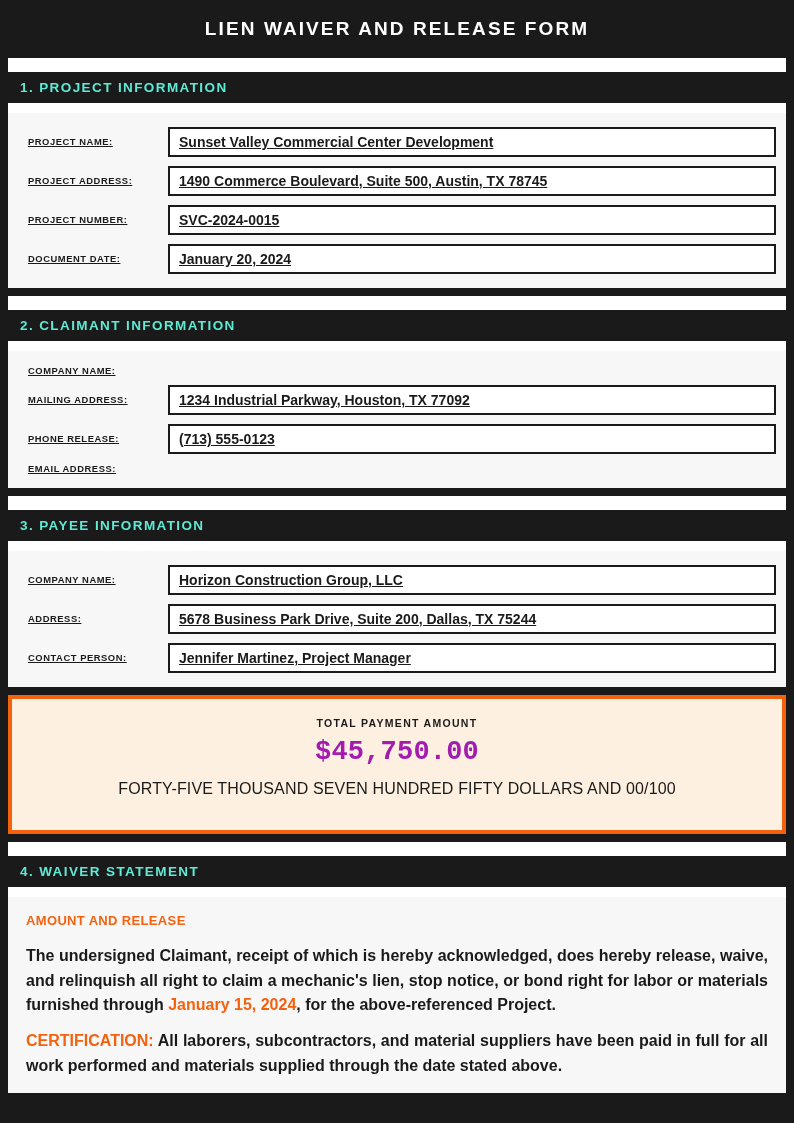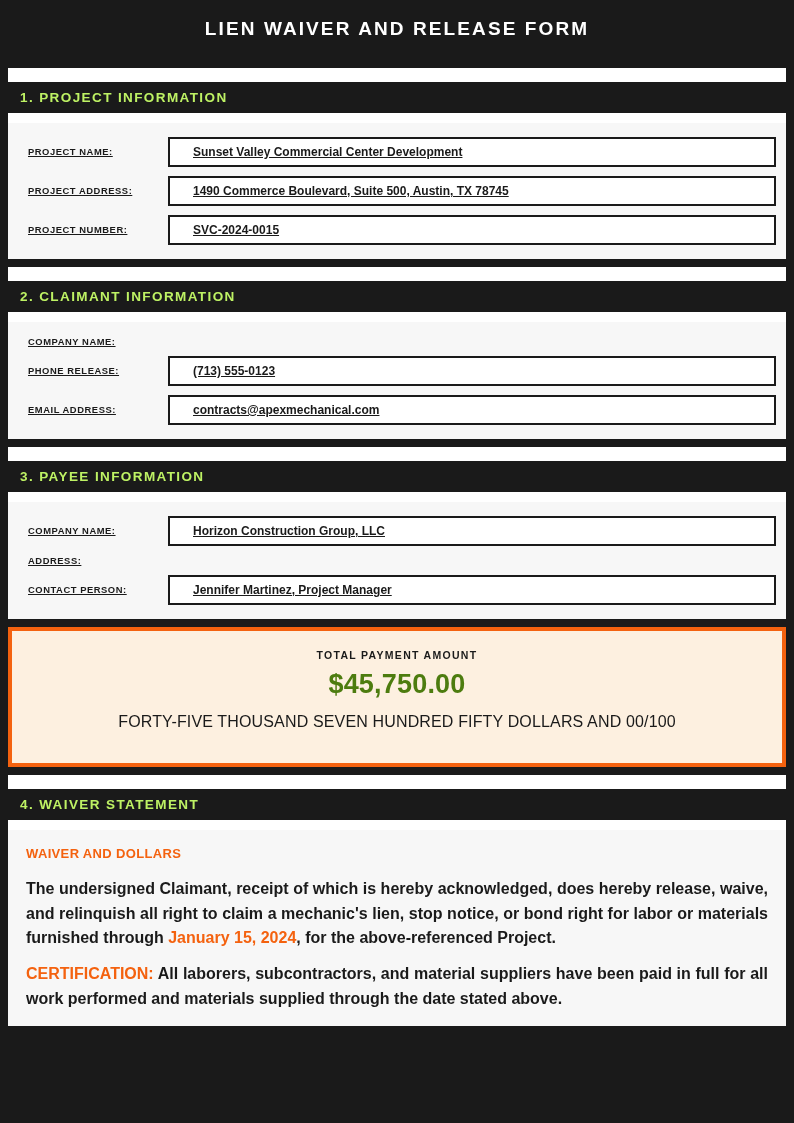--- a/index.html
+++ b/index.html
@@ -14,21 +14,21 @@
     overflow: hidden;
     background: #1a1a1a;
     font-family: "Liberation Sans", sans-serif;
     color: #1a1a1a;
     -webkit-font-smoothing: antialiased;
   }
 
   
   .doc-header {
     background: #1a1a1a;
-    padding: 18px 0 27px 0;
+    padding: 18px 0 17px 0;
     text-align: center;
   }
   .doc-title {
     color: #ffffff;
     font-size: 19px;
     font-weight: bold;
     letter-spacing: 2.1px;
     line-height: 1.2;
     margin: 0;
   }
@@ -48,21 +48,21 @@
     background: #1a1a1a;
     height: 8px;
   }
 
   
   .section-head {
     background: #1a1a1a;
     padding: 8px 0 8px 0;
   }
   .section-head-title {
-    color: #bef264;
+    color: #5eead4;
     font-size: 13.5px;
     font-weight: bold;
     letter-spacing: 1.4px;
     margin: 0;
     padding-left: 20px;
   }
 
   
   .panel {
     background: #f7f7f7;
@@ -87,22 +87,22 @@
     color: #1a1a1a;
     padding-left: 10px;
   }
   .field-box {
     flex: 1;
     background: #ffffff;
     border: 2px solid #1a1a1a;
     height: 30px;
     display: flex;
     align-items: center;
-    padding: 0 23px;
-    font-size: 12px;
+    padding: 0 9px;
+    font-size: 14px;
     font-weight: bold;
     color: #1a1a1a;
     overflow: hidden;
     white-space: nowrap;
   }
 
   
   .amount-box {
     margin: 0 8px;
     background: #fdf0e0;
@@ -113,23 +113,24 @@
   .amount-label {
     font-size: 10.5px;
     font-weight: bold;
     letter-spacing: 1.3px;
     color: #1a1a1a;
     margin: 0 0 8px 0;
   }
   .amount-value {
     font-size: 27px;
     font-weight: bold;
-    color: #4d7c0f;
+    color: #a21caf;
     letter-spacing: 0.2px;
     margin: 0 0 13px 0;
+    font-family: Liberation Mono, monospace;
   }
   .amount-words {
     font-size: 16px;
     font-weight: normal;
     letter-spacing: 0.15px;
     color: #1a1a1a;
     margin: 12px;
   }
 
   
@@ -178,61 +179,69 @@
     <div class="field-box">Sunset Valley Commercial Center Development</div>
   </div>
   <div class="field-row">
     <div class="field-label">PROJECT ADDRESS:</div>
     <div class="field-box">1490 Commerce Boulevard, Suite 500, Austin, TX 78745</div>
   </div>
   <div class="field-row">
     <div class="field-label">PROJECT NUMBER:</div>
     <div class="field-box">SVC-2024-0015</div>
   </div>
+  <div class="field-row">
+    <div class="field-label">DOCUMENT DATE:</div>
+    <div class="field-box">January 20, 2024</div>
+  </div>
 </div>
 
 <div class="gap-dark"></div>
 <div class="strip"></div>
 
 <div class="section-head">
   <h2 class="section-head-title">2. CLAIMANT INFORMATION</h2>
 </div>
 
 <div class="strip-thin"></div>
 
 <div class="panel">
   <div class="field-row">
     <div class="field-label">COMPANY NAME:</div>
+  </div>
+  <div class="field-row">
+    <div class="field-label">MAILING ADDRESS:</div>
+    <div class="field-box">1234 Industrial Parkway, Houston, TX 77092</div>
   </div>
   <div class="field-row">
     <div class="field-label">PHONE RELEASE:</div>
     <div class="field-box">(713) 555-0123</div>
   </div>
   <div class="field-row">
     <div class="field-label">EMAIL ADDRESS:</div>
-    <div class="field-box">contracts@apexmechanical.com</div>
   </div>
 </div>
 
 <div class="gap-dark"></div>
 <div class="strip"></div>
 
 <div class="section-head">
   <h2 class="section-head-title">3. PAYEE INFORMATION</h2>
 </div>
 
 <div class="strip-thin"></div>
 
 <div class="panel">
   <div class="field-row">
     <div class="field-label">COMPANY NAME:</div>
     <div class="field-box">Horizon Construction Group, LLC</div>
   </div>
   <div class="field-row">
     <div class="field-label">ADDRESS:</div>
+    <div class="field-box">5678 Business Park Drive, Suite 200, Dallas, TX 75244</div>
   </div>
   <div class="field-row">
     <div class="field-label">CONTACT PERSON:</div>
     <div class="field-box">Jennifer Martinez, Project Manager</div>
   </div>
 </div>
 
 <div class="gap-dark"></div>
 
 <div class="amount-box">
@@ -244,18 +253,18 @@
 <div class="gap-dark"></div>
 <div class="strip"></div>
 
 <div class="section-head">
   <h2 class="section-head-title">4. WAIVER STATEMENT</h2>
 </div>
 
 <div class="strip-thin"></div>
 
 <div class="waiver-panel">
-  <h3 class="waiver-heading">WAIVER AND DOLLARS</h3>
+  <h3 class="waiver-heading">AMOUNT AND RELEASE</h3>
 
   <p class="waiver-para"><span>The undersigned Claimant, receipt of which is hereby acknowledged, does hereby release, waive, and relinquish all right to claim a mechanic's lien, stop notice, or bond right for labor or materials furnished through </span><span class="hl">January 15, 2024</span><span>, for the above-referenced Project.</span></p>
 
   <p class="waiver-para"><span class="cert-label">CERTIFICATION:</span><span> All laborers, subcontractors, and material suppliers have been paid in full for all work performed and materials supplied through the date stated above.</span></p>
 </div>
 
 </body></html>

